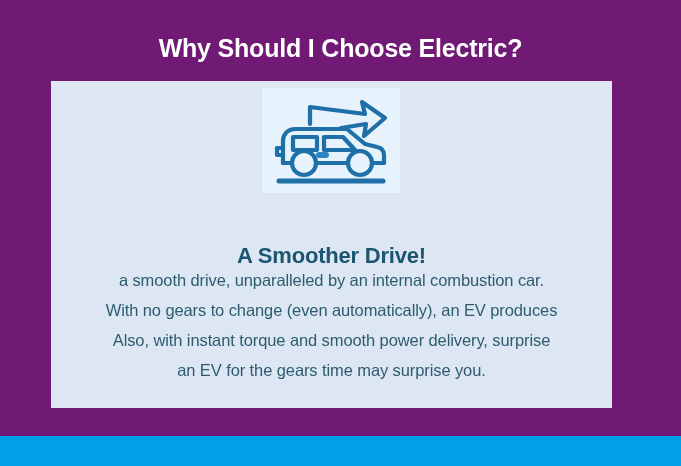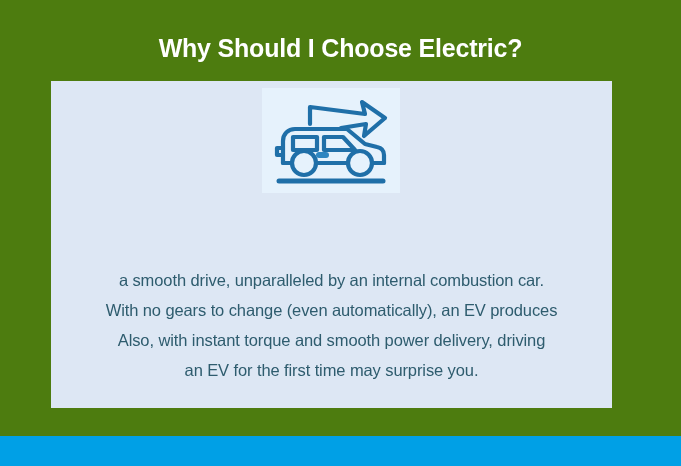--- a/index.html
+++ b/index.html
@@ -11,21 +11,21 @@
     height: 466px;
     overflow: hidden;
     font-family: "Liberation Sans", sans-serif;
     background: #00a0e6;
   }
 
   #page {
     position: relative;
     width: 681px;
     height: 436px;
-    background: #4d7c0f;
+    background: #701a75;
     box-sizing: border-box;
   }
 
   
   .page-title {
     position: absolute;
     left: 0;
     top: 14px;
     width: 681px;
     text-align: center;
@@ -128,22 +128,23 @@
           <path d="M24 44 L48 44 L48 57 L24 57 Z"></path>
           <path d="M55 44 L74 44 L86 57 L55 57 Z"></path>
 
           <path d="M50 62 L57 62" stroke="#2e86c1" stroke-width="6"></path>
 
           <path d="M10 88 L114 88" stroke="#1f6fa8" stroke-width="5"></path>
         </g>
       </svg>
     </div>
 
+    <h2 class="card-heading">A Smoother Drive!</h2>
 
     <div class="card-body">
       <span class="line">a smooth drive, unparalleled by an internal combustion car.</span>
       <span class="line">With no gears to change (even automatically), an EV produces</span>
-      <span class="line">Also, with instant torque and smooth power delivery, driving</span>
-      <span class="line">an EV for the first time may surprise you.</span>
+      <span class="line">Also, with instant torque and smooth power delivery, surprise</span>
+      <span class="line">an EV for the gears time may surprise you.</span>
     </div>
 
   </div>
 </div>
 
 </body></html>

